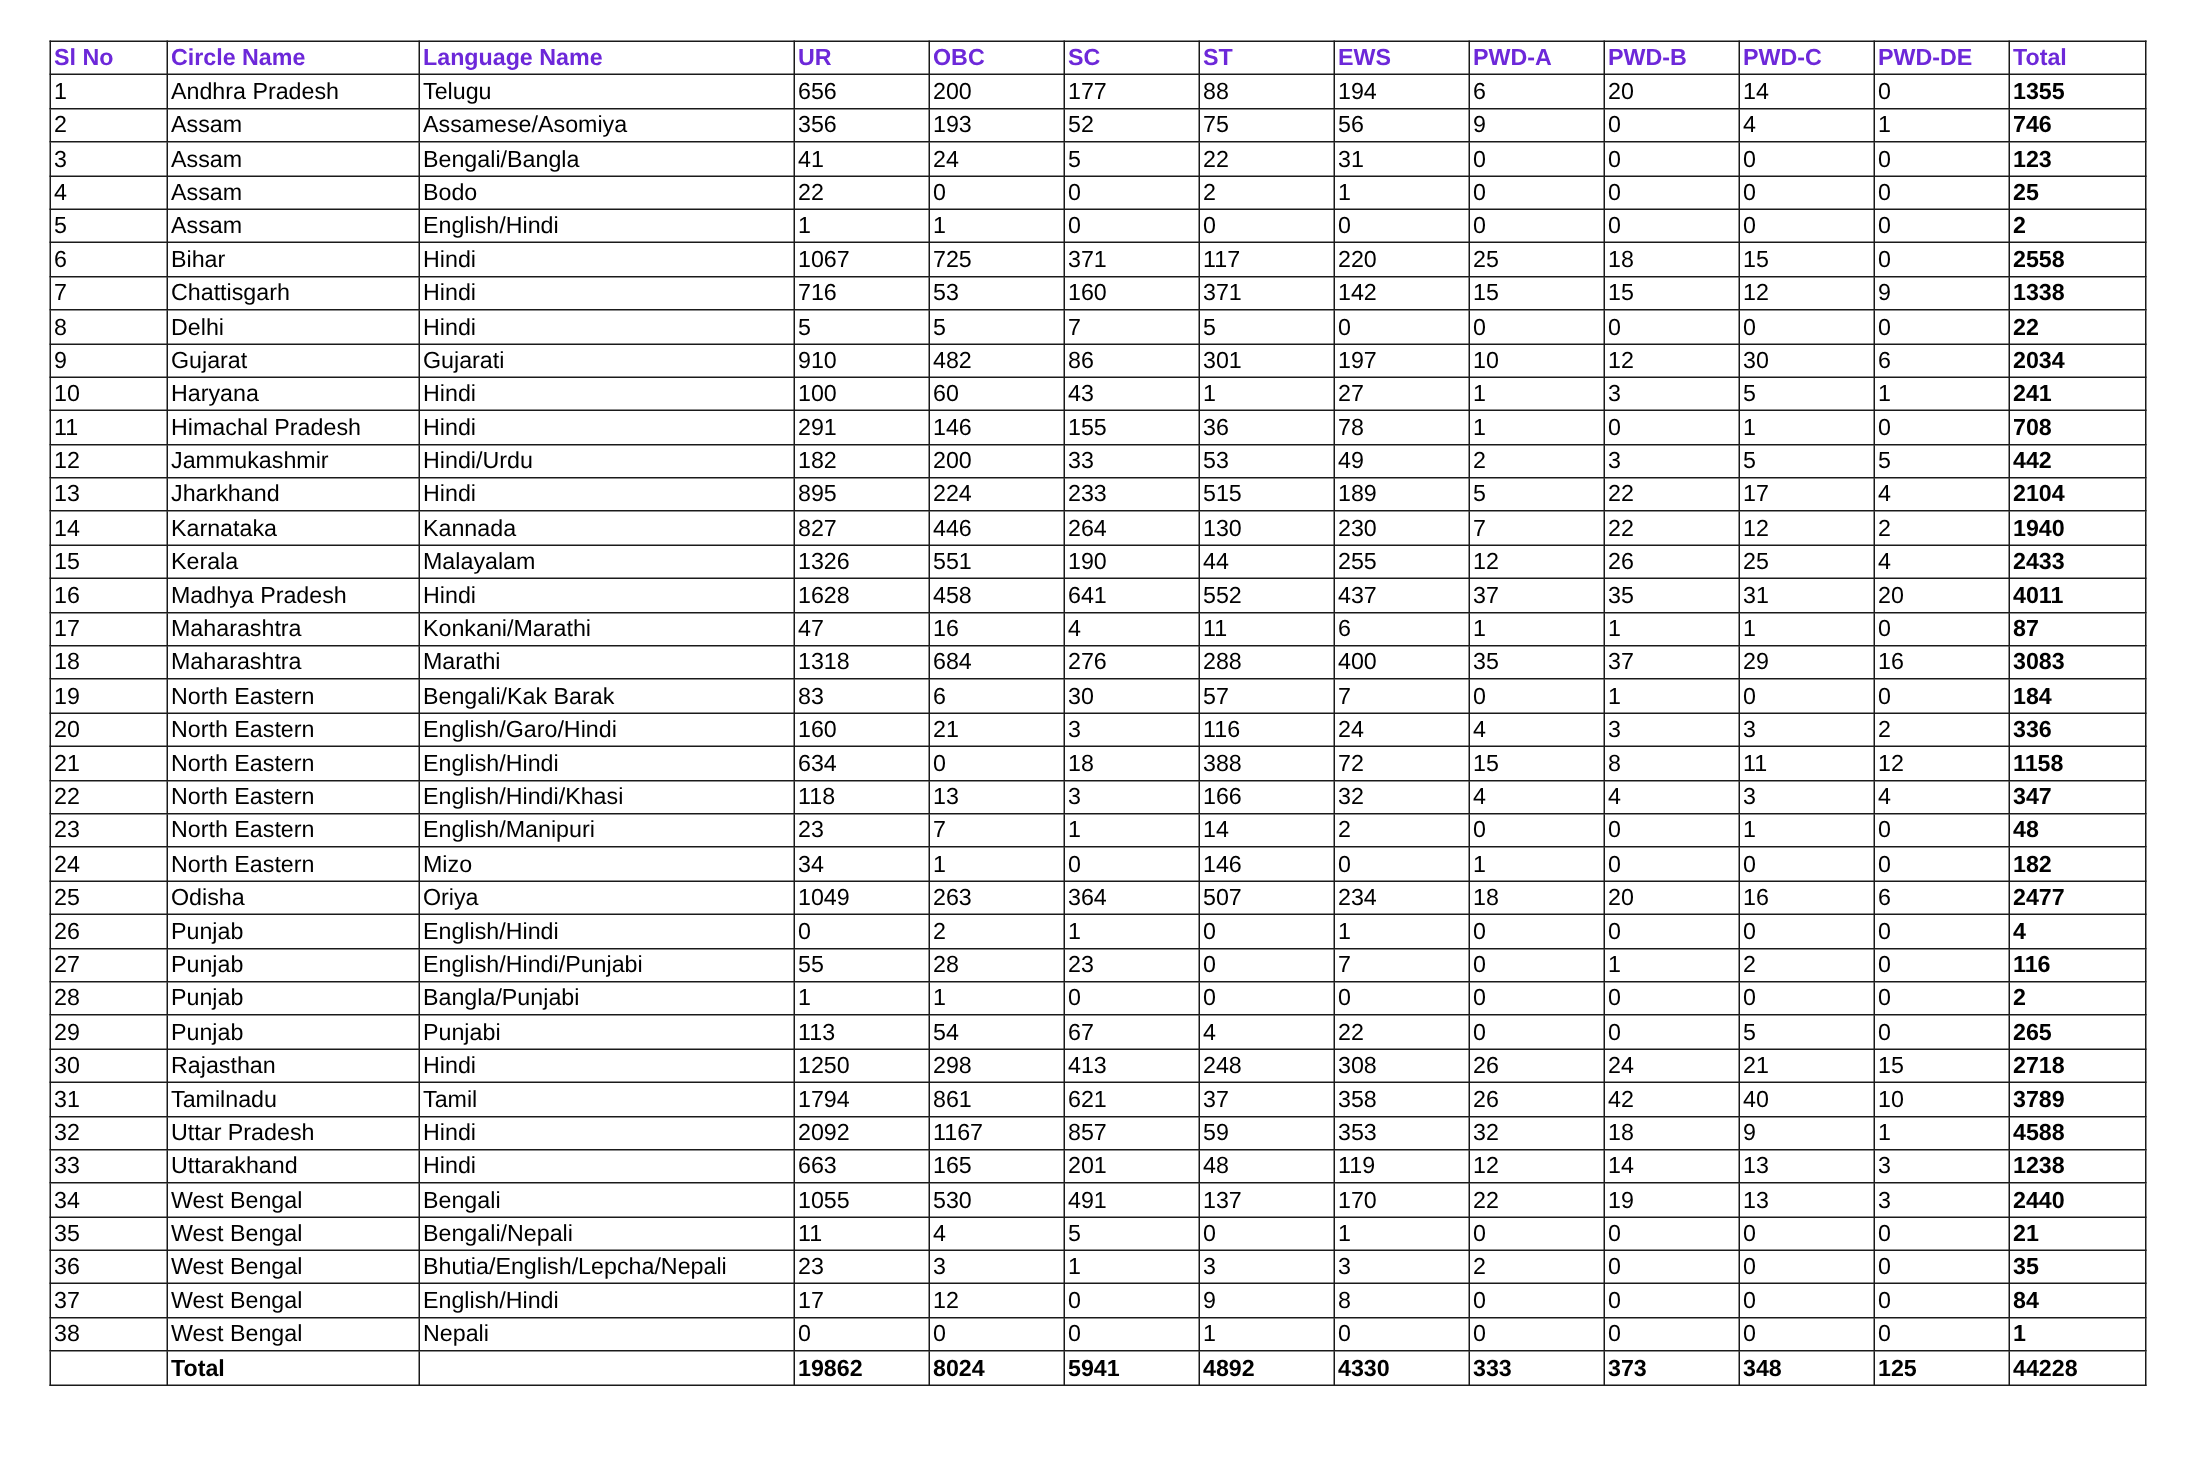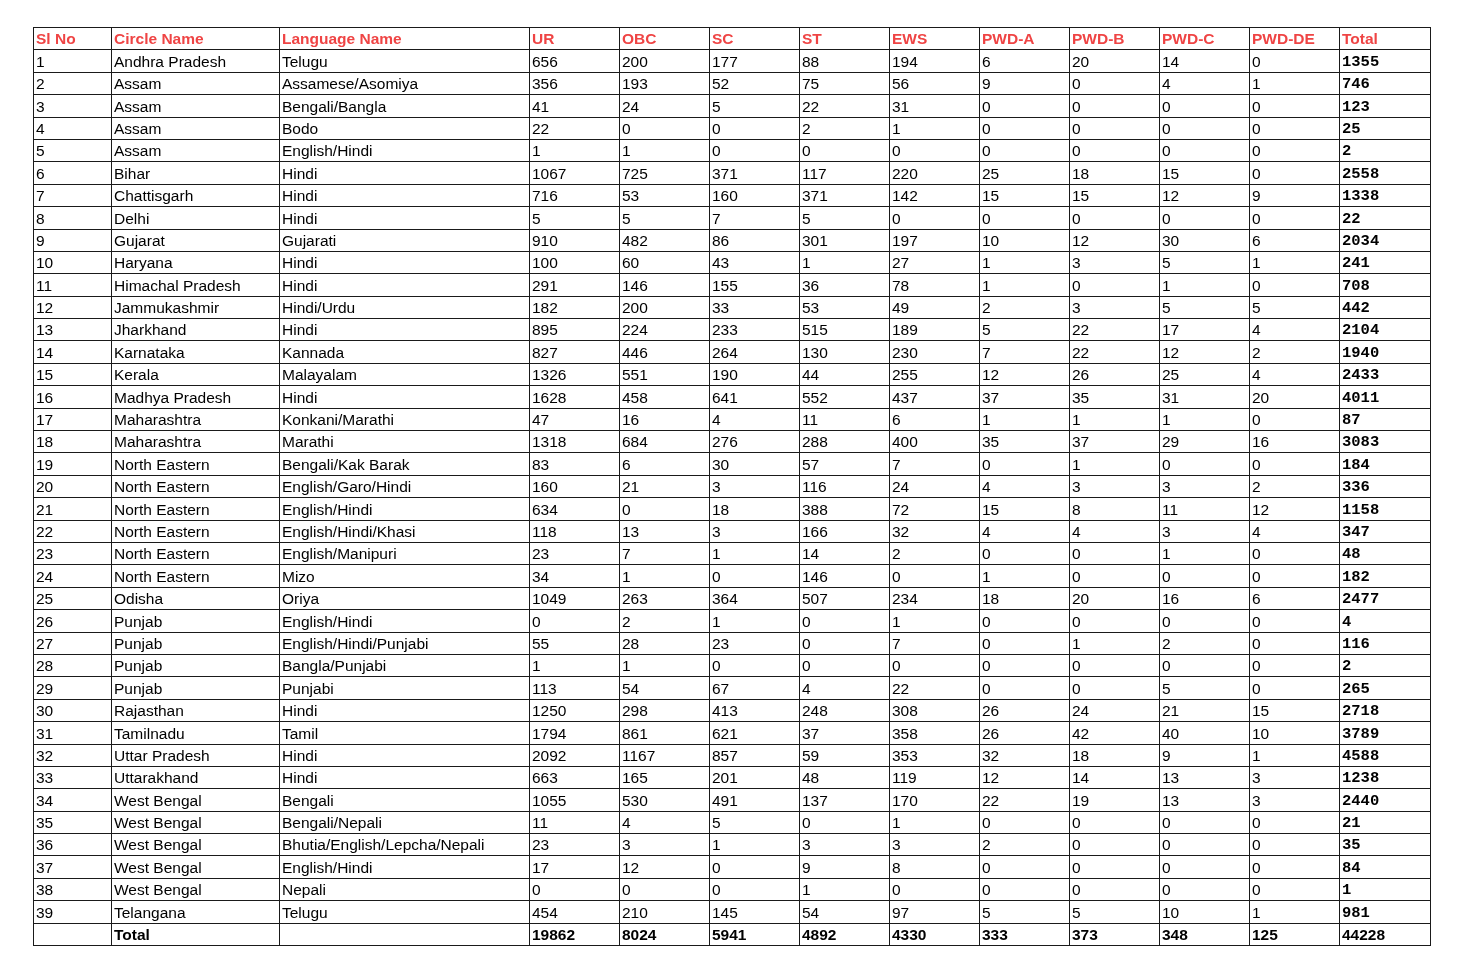--- a/index.html
+++ b/index.html
@@ -29,24 +29,24 @@
       border: 1.5px solid #1a1a1a;
       padding: 0 0 0 2px;
       height: 21.4px;
       line-height: 20px;
       text-align: left;
       vertical-align: bottom;
       white-space: nowrap;
       overflow: hidden;
     }
     th {
-      color: #ef4444;
+      color: #6d28d9;
       font-weight: bold;
     }
-    td.total-col { font-weight: bold; font-family: Liberation Mono, monospace; }
+    td.total-col { font-weight: bold; }
     tr.grand-total td { font-weight: bold; }
     col.c-sl { width: 78px; }
     col.c-circle { width: 168px; }
     col.c-lang { width: 250px; }
     col.c-num { width: 90px; }
     col.c-tot { width: 91px; }
   </style>
 </head>
 <body>
 
@@ -648,35 +648,20 @@
           <td>0</td>
           <td>0</td>
           <td>1</td>
           <td>0</td>
           <td>0</td>
           <td>0</td>
           <td>0</td>
           <td>0</td>
           <td class="total-col">1</td>
         </tr>
-        <tr>
-          <td>39</td>
-          <td>Telangana</td>
-          <td>Telugu</td>
-          <td>454</td>
-          <td>210</td>
-          <td>145</td>
-          <td>54</td>
-          <td>97</td>
-          <td>5</td>
-          <td>5</td>
-          <td>10</td>
-          <td>1</td>
-          <td class="total-col">981</td>
-        </tr>
         <tr class="grand-total">
           <td></td>
           <td>Total</td>
           <td></td>
           <td>19862</td>
           <td>8024</td>
           <td>5941</td>
           <td>4892</td>
           <td>4330</td>
           <td>333</td>

